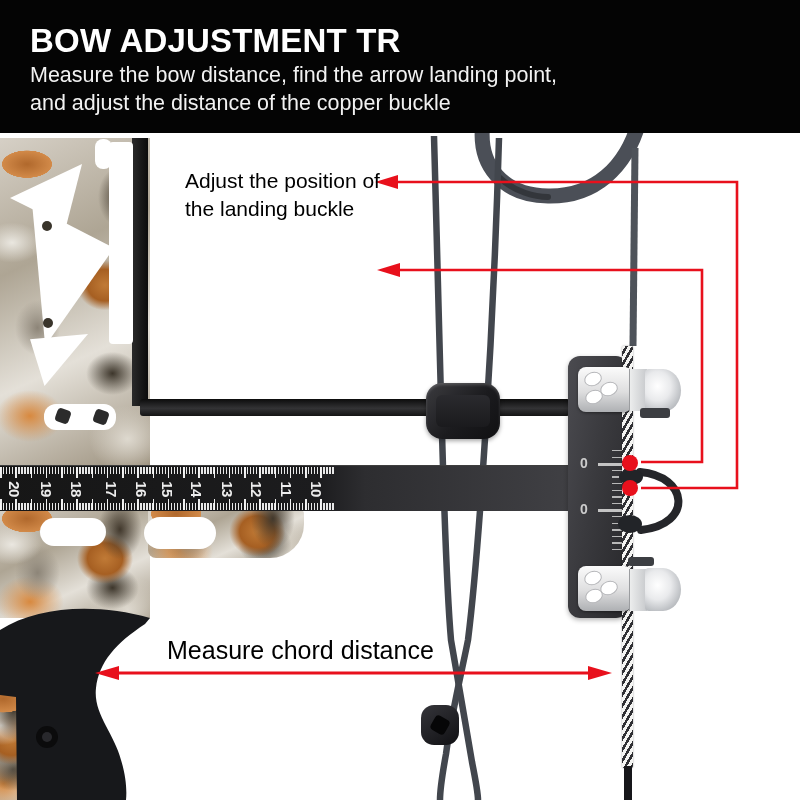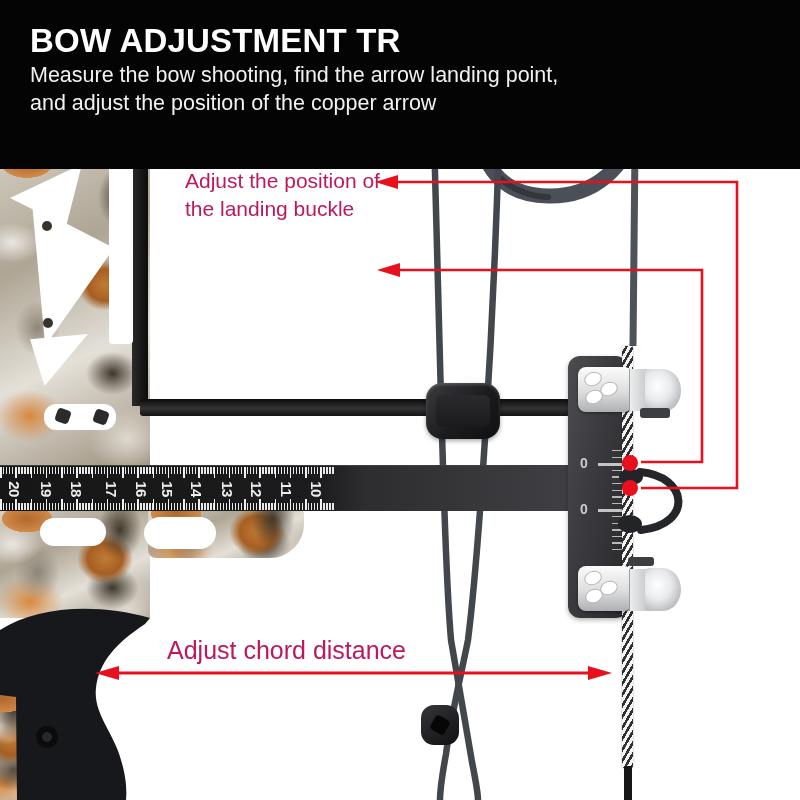--- a/index.html
+++ b/index.html
@@ -1,19 +1,19 @@
 <!DOCTYPE html>
 <html><head>
 <meta charset="utf-8">
 <style>
   html,body{margin:0;padding:0;background:#888;}
   .stage{position:relative;width:800px;height:800px;background:#ffffff;overflow:hidden;
          font-family:"Liberation Sans",sans-serif;margin:0 auto;}
   
-  .header{position:absolute;left:0;top:0;width:800px;height:169px;background:#040404;z-index:20;}
+  .header{position:absolute;left:0;top:0;width:800px;height:133px;background:#040404;z-index:20;}
   .header .title{position:absolute;left:30px;top:22px;color:#fff;font-size:33px;font-weight:bold;letter-spacing:.2px;white-space:nowrap;}
   .header .sub{position:absolute;left:30px;color:#f2f2f2;font-size:21.5px;white-space:nowrap;}
   .sub.l1{top:63px;} .sub.l2{top:91px;}
   
   .camo{background-color:#c9c2b4;background-image:
     radial-gradient(ellipse 55px 30px at 18% 8%, #b0682c 0%, #d28a49 45%, rgba(0,0,0,0) 46%),
     radial-gradient(ellipse 40px 55px at 80% 18%, #41382c 0%, rgba(0,0,0,0) 55%),
     radial-gradient(ellipse 60px 40px at 8% 32%, #eae7e0 0%, rgba(0,0,0,0) 50%),
     radial-gradient(ellipse 50px 45px at 70% 45%, #c07a36 0%, #a65f22 35%, rgba(0,0,0,0) 56%),
     radial-gradient(ellipse 45px 55px at 25% 58%, #8d8578 0%, rgba(0,0,0,0) 50%),
@@ -69,33 +69,33 @@
         box-shadow:0 1px 3px rgba(0,0,0,.4);}
   .clip-hole{position:absolute;width:16px;height:12px;border-radius:50%;background:#fff;
         border:1.5px solid #b4b5b8;transform:rotate(-20deg);}
   .clip-fold{position:absolute;width:17px;height:42px;z-index:9;border-left:1px solid #9b9da0;
         background:linear-gradient(90deg,#eceded,#c7c9cc);}
   .clip-dome{position:absolute;width:36px;height:43px;z-index:9;
         border-radius:4px 50% 50% 4px / 4px 50% 50% 4px;
         background:radial-gradient(ellipse at 35% 40%,#ffffff 0%,#e9eaec 40%,#b9bcc0 75%,#8f9296 100%);}
   .clip-bit{position:absolute;width:30px;height:10px;border-radius:3px;background:#3c3e42;z-index:9;}
   
-  .note{position:absolute;color:#be185d;font-size:21px;line-height:28px;z-index:12;white-space:nowrap;}
+  .note{position:absolute;color:#000000;font-size:21px;line-height:28px;z-index:12;white-space:nowrap;}
   .note.big{font-size:25px;}
   .top-svg{position:absolute;left:0;top:0;z-index:11;}
 </style>
 </head>
 <body>
 
 <div class="stage">
 
   <div class="header">
     <div class="title">BOW ADJUSTMENT TR</div>
-    <div class="sub l1">Measure the bow shooting, find the arrow landing point,</div>
-    <div class="sub l2">and adjust the position of the copper arrow</div>
+    <div class="sub l1">Measure the bow distance, find the arrow landing point,</div>
+    <div class="sub l2">and adjust the distance of the copper buckle</div>
   </div>
 
   <div class="riser-upper camo"></div>
   <div class="riser-lower camo"></div>
   <div class="riser-wing camo"></div>
   <div class="riser-edge"></div>
   <div class="camo-sliver camo"></div>
 
   <div class="hole" style="left:10px;top:164px;width:72px;height:62px;clip-path:polygon(0 55%,100% 0,78% 100%);"></div>
   <div class="hole" style="left:28px;top:206px;width:86px;height:140px;clip-path:polygon(5% 0,100% 30%,20% 100%);"></div>
@@ -194,15 +194,15 @@
 
     <line x1="108" y1="673" x2="600" y2="673" stroke="#e8101c" stroke-width="2.8"></line>
     <polygon points="119,666 119,680 95,673" fill="#e8101c"></polygon>
     <polygon points="588,666 588,680 612,673" fill="#e8101c"></polygon>
   </svg>
 
   <div class="note" style="left:185px;top:167px;">
     <div>Adjust the position of</div>
     <div>the landing buckle</div>
   </div>
-  <div class="note big" style="left:167px;top:636px;">Adjust chord distance</div>
+  <div class="note big" style="left:167px;top:636px;">Measure chord distance</div>
 
 </div>
 
 </body></html>

